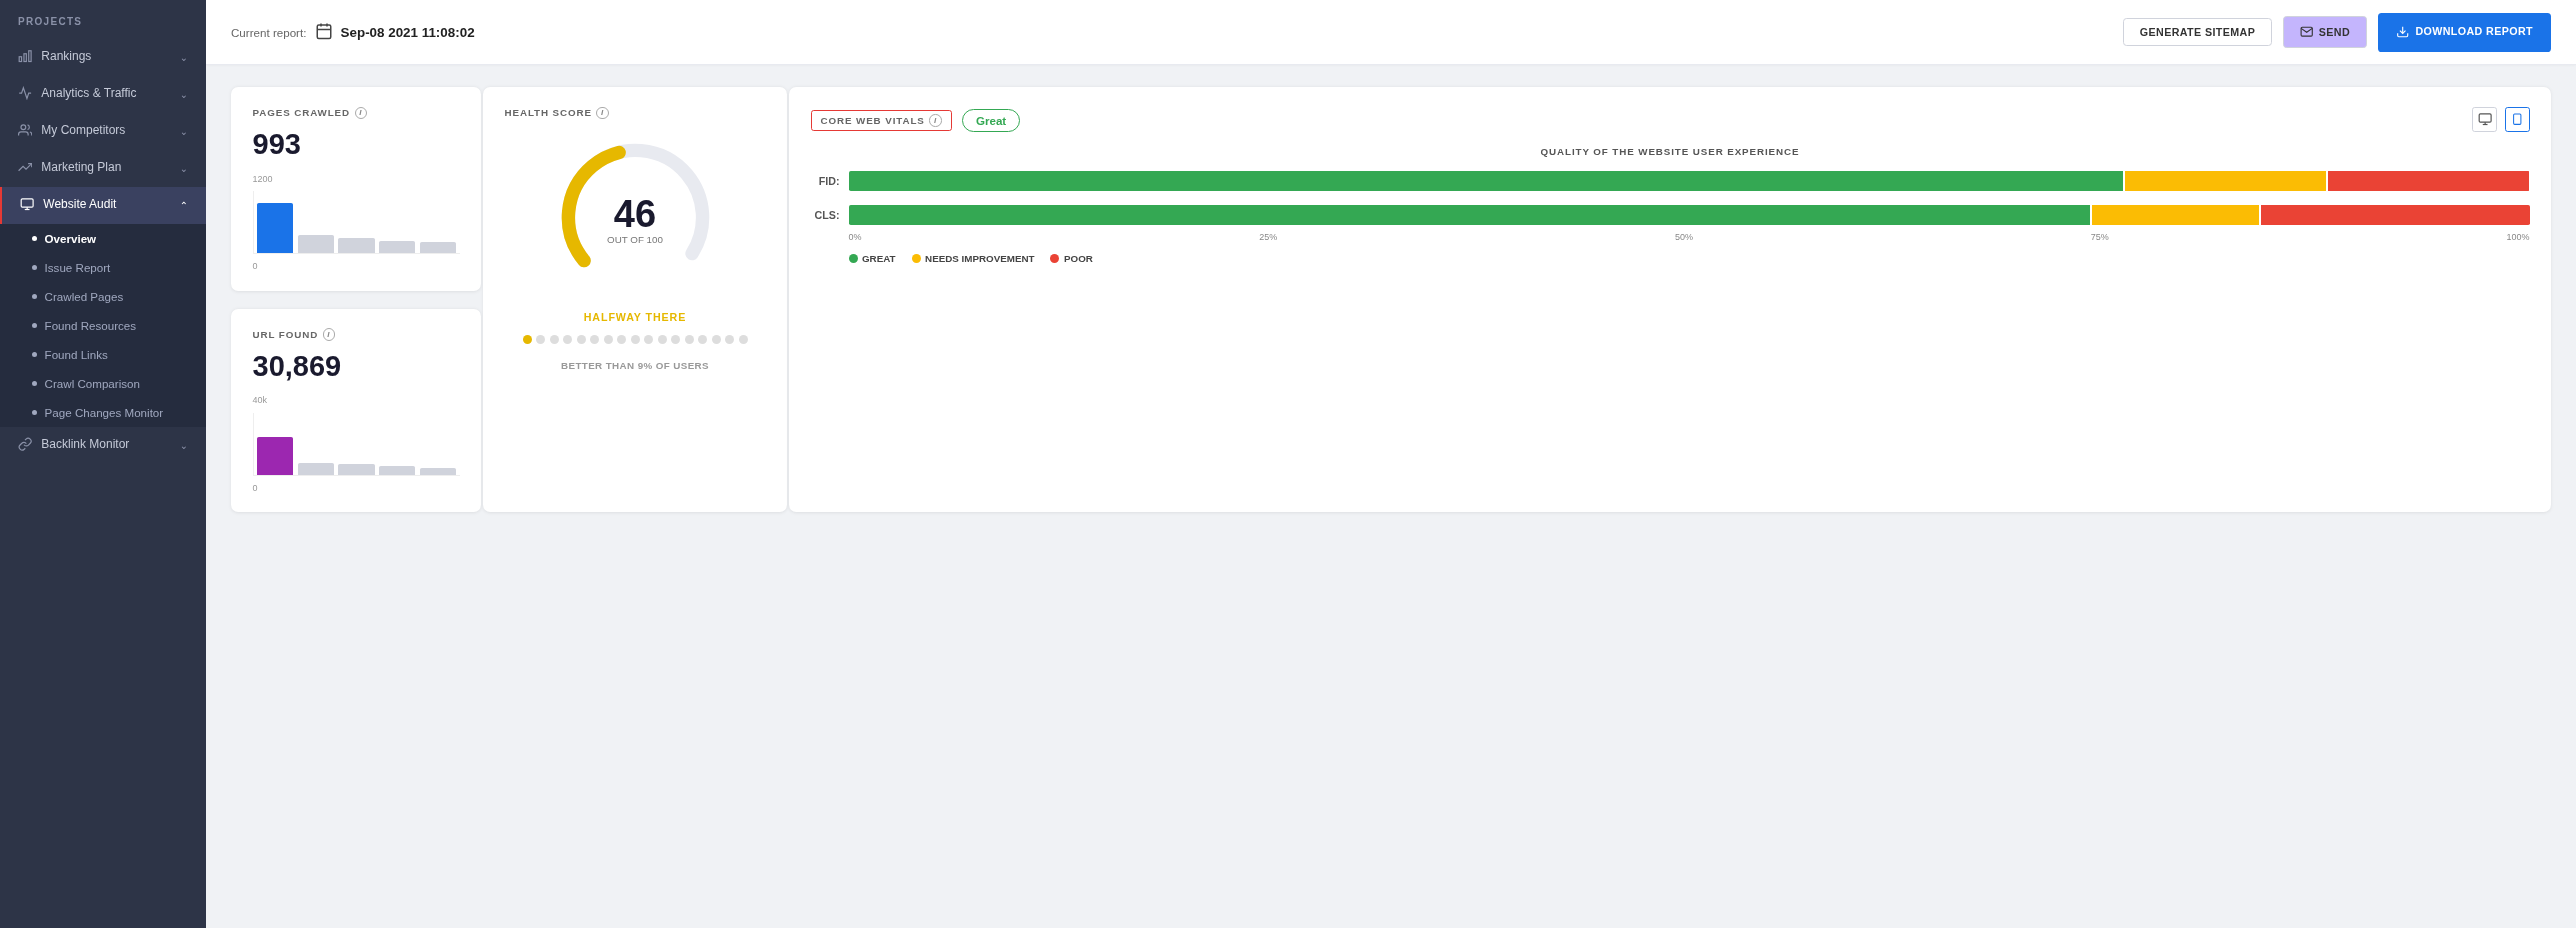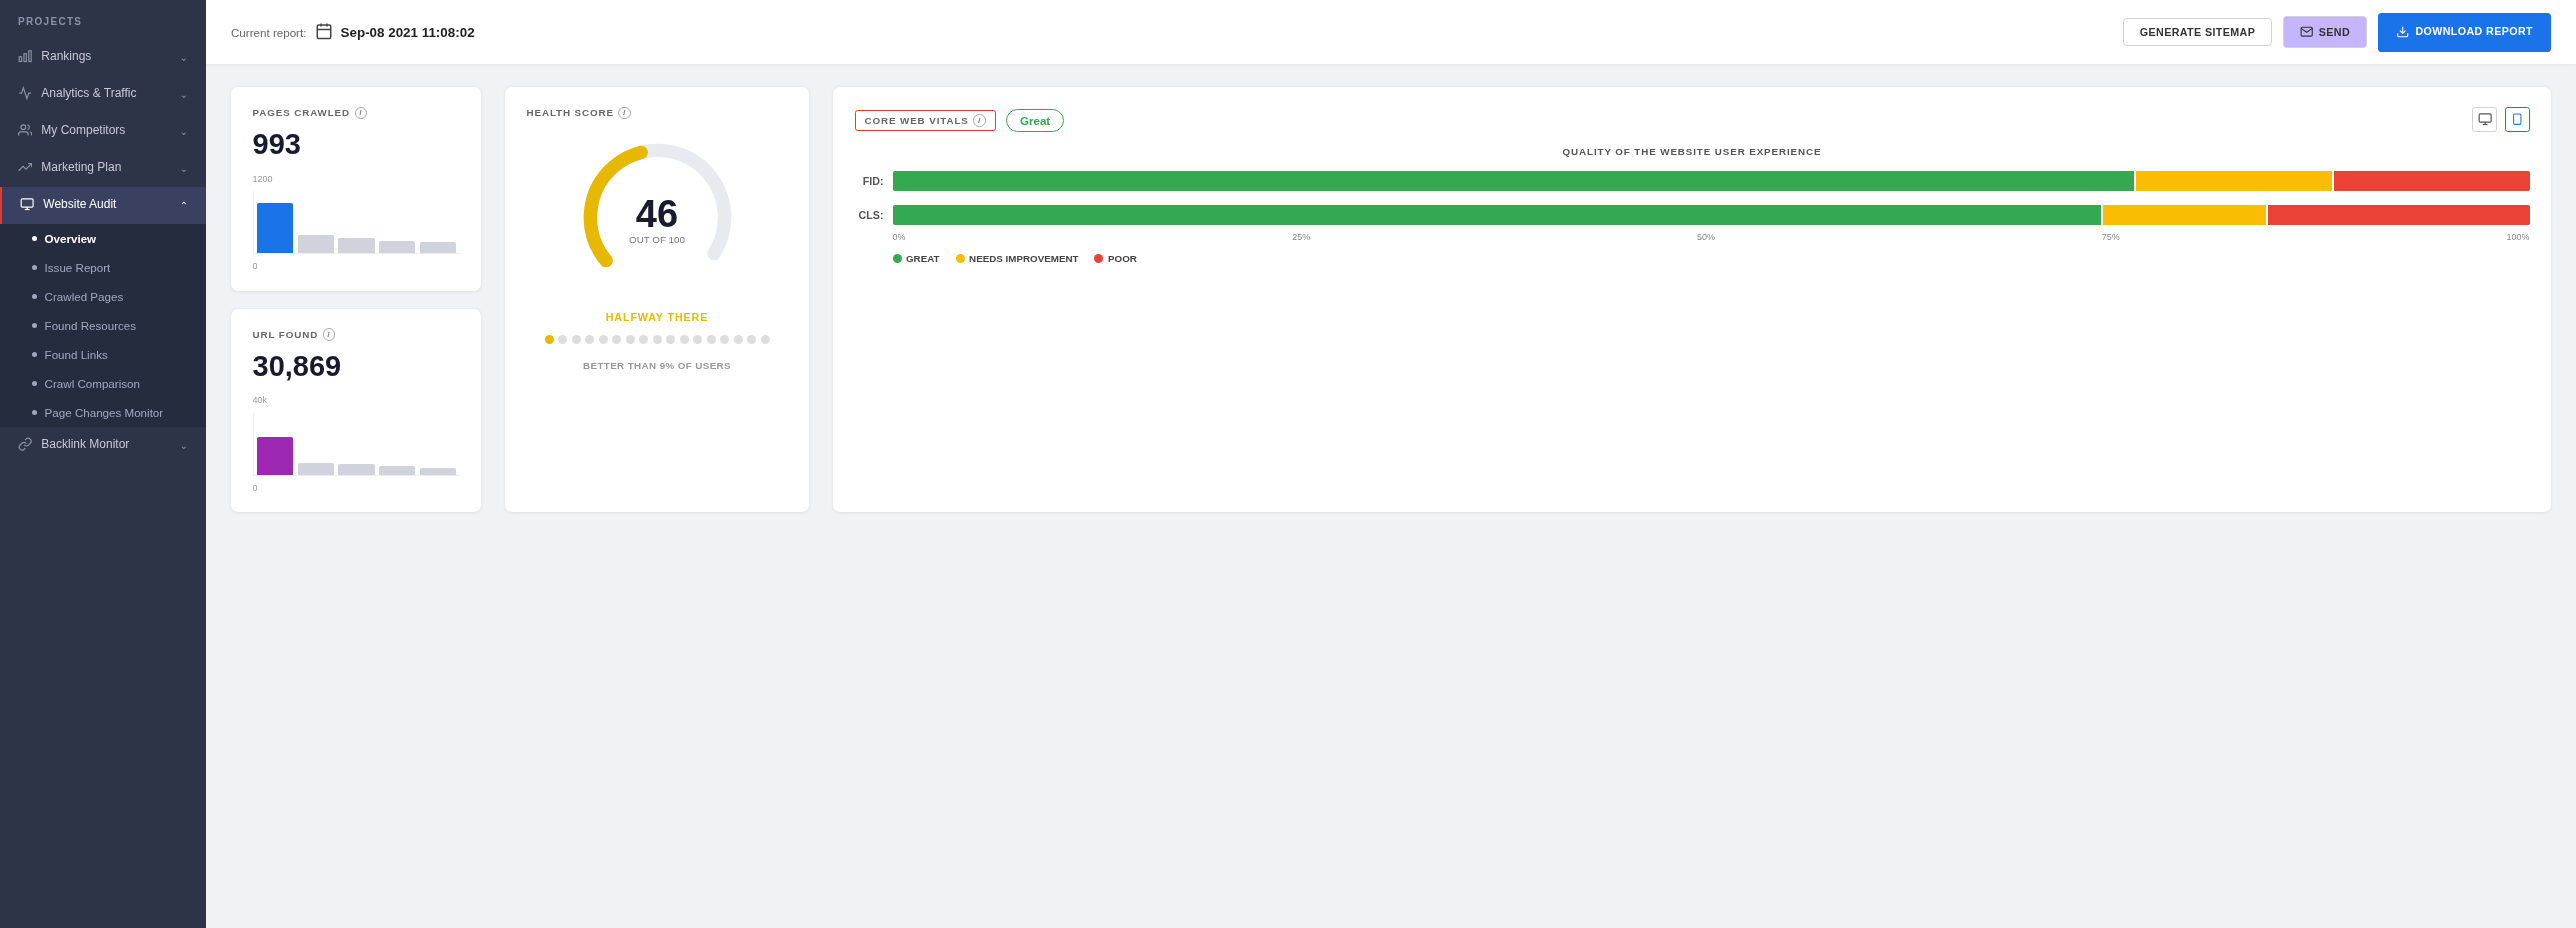--- a/index.html
+++ b/index.html
@@ -116,21 +116,21 @@
       letter-spacing: 0.4px;
       cursor: pointer;
       display: flex; gap: 6.3px;
       text-transform: uppercase;
     }
 
     
     .content {
       padding: 21.5px 25px;
       display: flex;
-      gap: 24px;
+      gap: 2px;
       flex-wrap: wrap;
     }
 
     
     .card {
       background: #fff;
       border-radius: 7.2px;
       box-shadow: 0 0.9px 3.6px rgba(0,0,0,0.08);
       padding: 19.7px 21.5px;
     }

